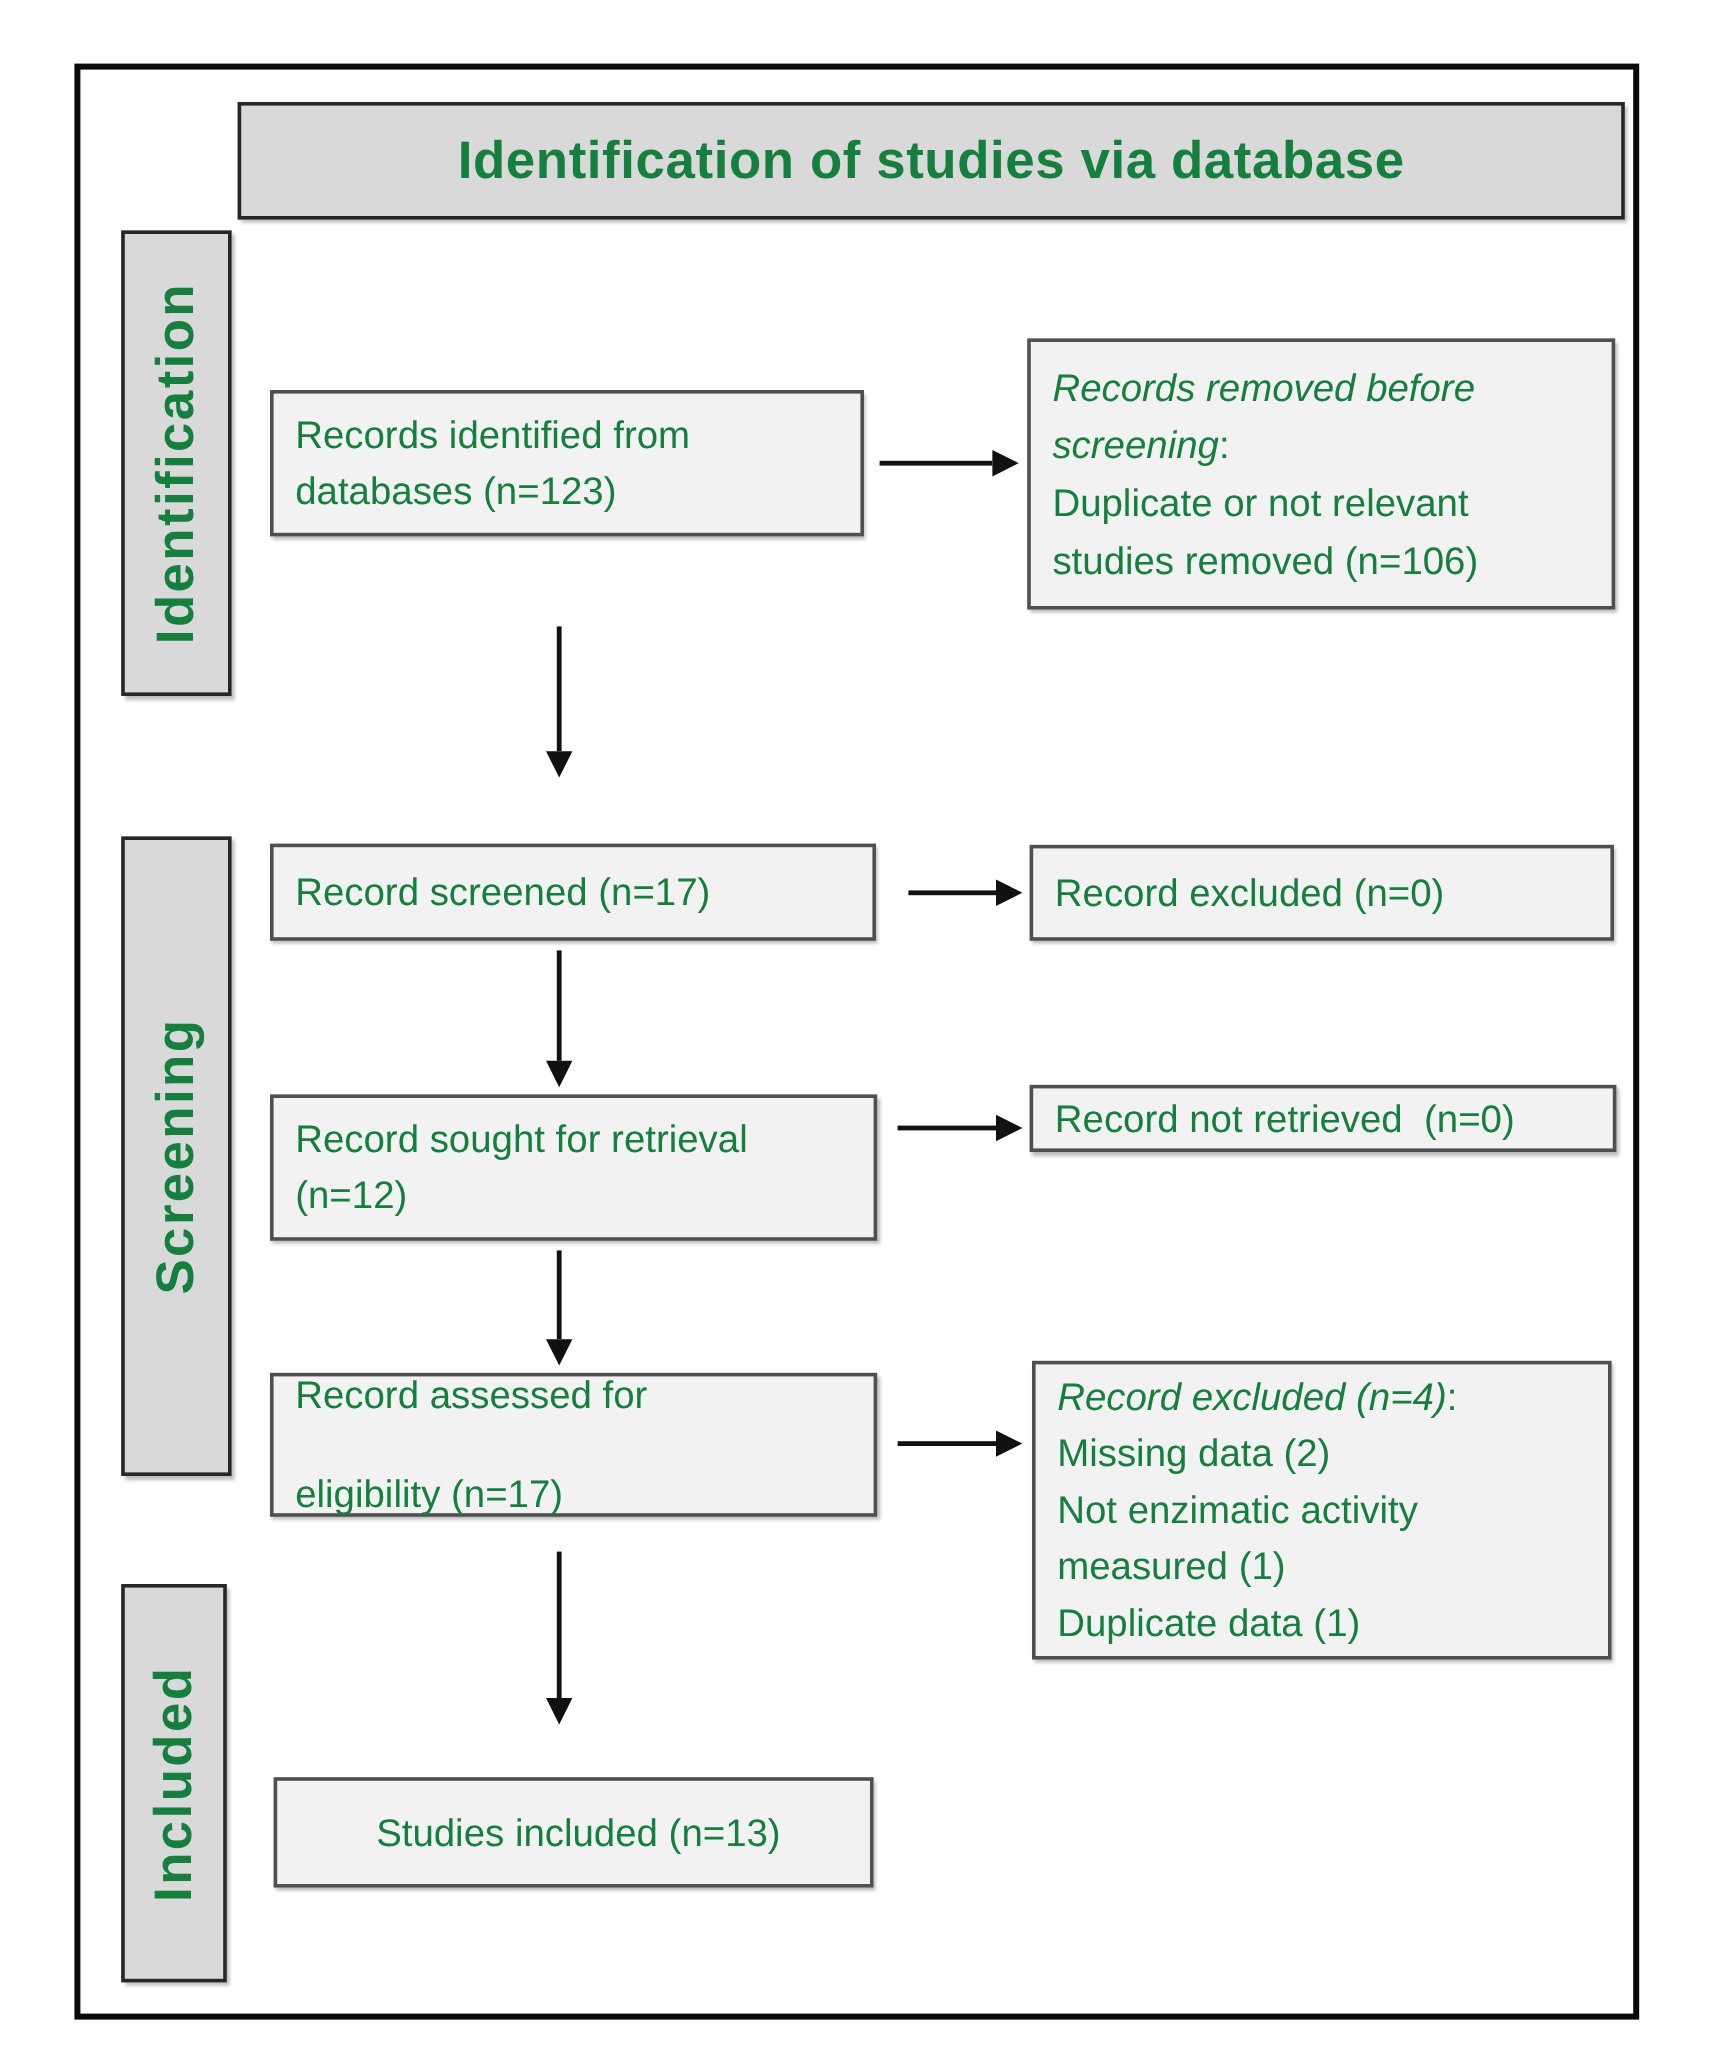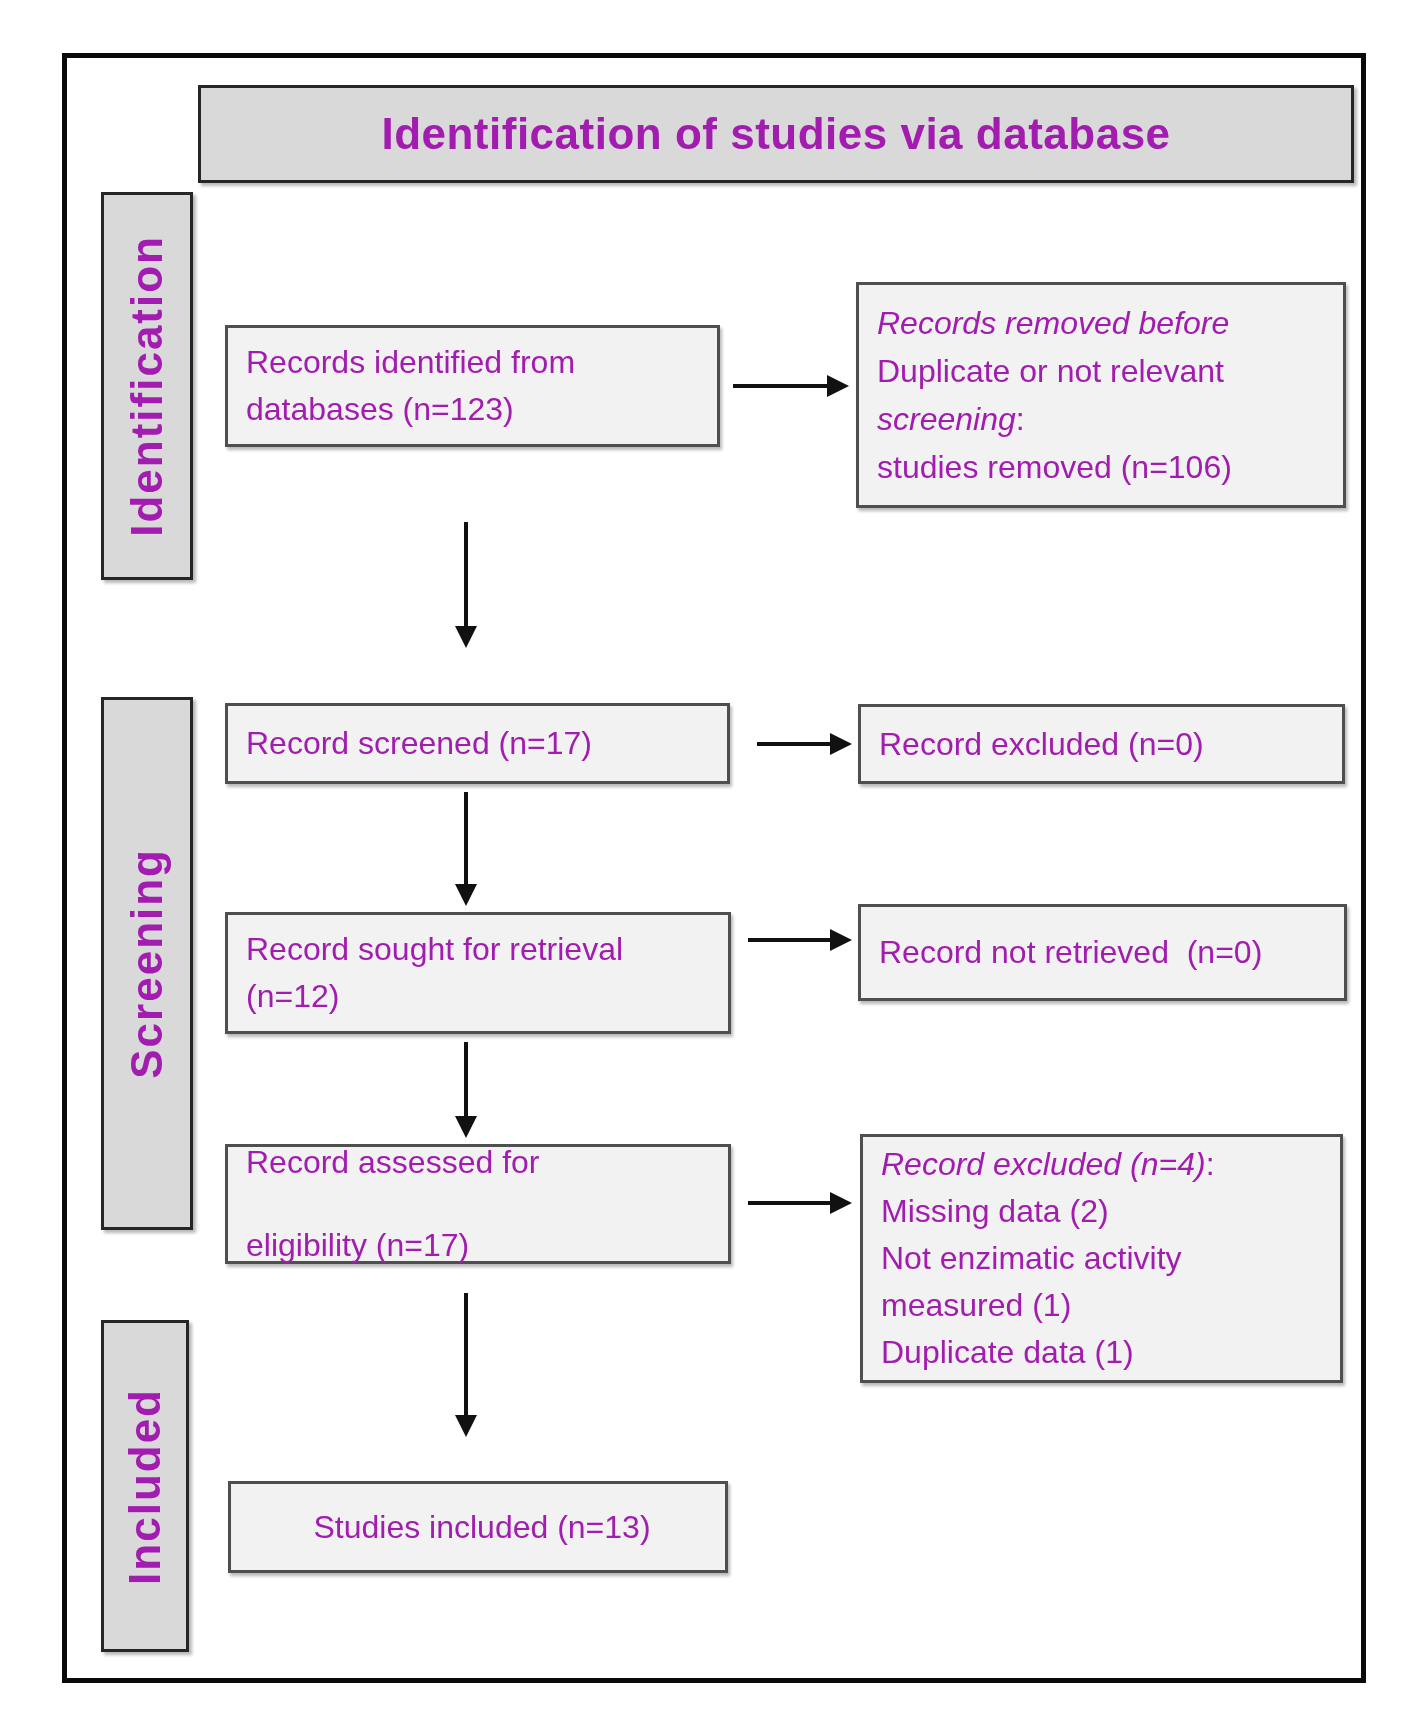--- a/index.html
+++ b/index.html
@@ -1,18 +1,18 @@
 <!DOCTYPE html>
 <html><head>
 <meta charset="utf-8">
 <style>
   html,body{margin:0;padding:0;background:#ffffff;}
   .canvas{
     position:relative;width:1424px;height:1726px;background:#ffffff;
-    font-family:"Liberation Sans", sans-serif;color:#a21caf;overflow:hidden;
+    font-family:"Liberation Sans", sans-serif;color:#15803d;overflow:hidden;
   }
   .frame{
     position:absolute;left:62px;top:53px;width:1304px;height:1630px;
     border:5px solid #0a0a0a;box-sizing:border-box;background:#ffffff;
   }
   .band{
     position:absolute;background:#d9d9d9;border:3px solid #262626;box-sizing:border-box;
     box-shadow:3px 3px 3px rgba(0,0,0,0.28);
     display:flex;align-items:center;justify-content:center;
   }
@@ -34,21 +34,21 @@
     padding-left:18px;padding-right:10px;
     font-size:32px;line-height:47px;
   }
   .b1{left:225px;top:325px;width:495px;height:122px;}
   .b2{left:225px;top:703px;width:505px;height:81px;}
   .b3{left:225px;top:912px;width:506px;height:122px;}
   .b4{left:225px;top:1144px;width:506px;height:120px;gap:36px;}
   .b5{left:228px;top:1481px;width:500px;height:92px;text-align:center;}
   .r1{left:856px;top:282px;width:490px;height:226px;line-height:48px;justify-content:center;}
   .r2{left:858px;top:704px;width:487px;height:80px;}
-  .r3{left:858px;top:904px;width:489px;height:97px;justify-content:center;}
+  .r3{left:858px;top:904px;width:489px;height:56px;justify-content:center;}
   .r4{left:860px;top:1134px;width:483px;height:249px;}
   .bline{white-space:pre;}
   .it{font-style:italic;}
   .stem{position:absolute;background:#111111;}
   .head-down{
     position:absolute;width:0;height:0;
     border-left:11px solid transparent;border-right:11px solid transparent;
     border-top:22px solid #111111;
   }
   .head-right{
@@ -95,22 +95,22 @@
     <div class="bline">Record assessed for</div>
     <div class="bline">eligibility (n=17)</div>
   </div>
 
   <div class="fbox b5">
     <div class="bline">Studies included (n=13)</div>
   </div>
 
   <div class="fbox r1">
     <div class="bline"><span class="it">Records removed before</span></div>
+    <div class="bline"><span class="it">screening</span><span>:</span></div>
     <div class="bline">Duplicate or not relevant</div>
-    <div class="bline"><span class="it">screening</span><span>:</span></div>
     <div class="bline">studies removed (n=106)</div>
   </div>
 
   <div class="fbox r2">
     <div class="bline">Record excluded (n=0)</div>
   </div>
 
   <div class="fbox r3">
     <div class="bline">Record not retrieved  (n=0)</div>
   </div>

